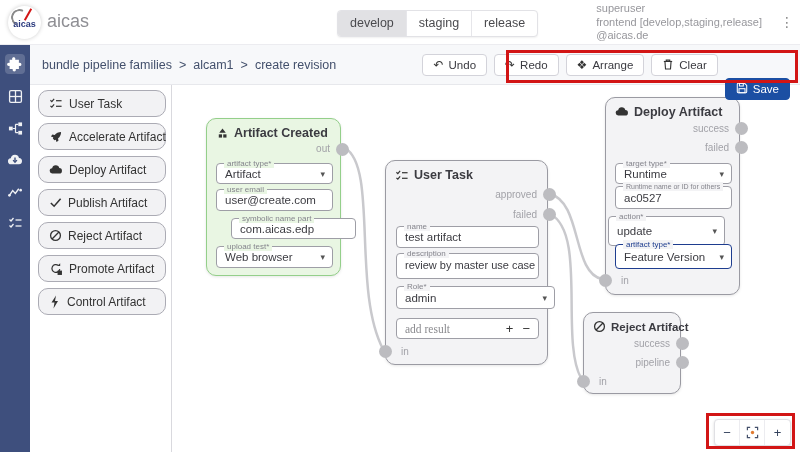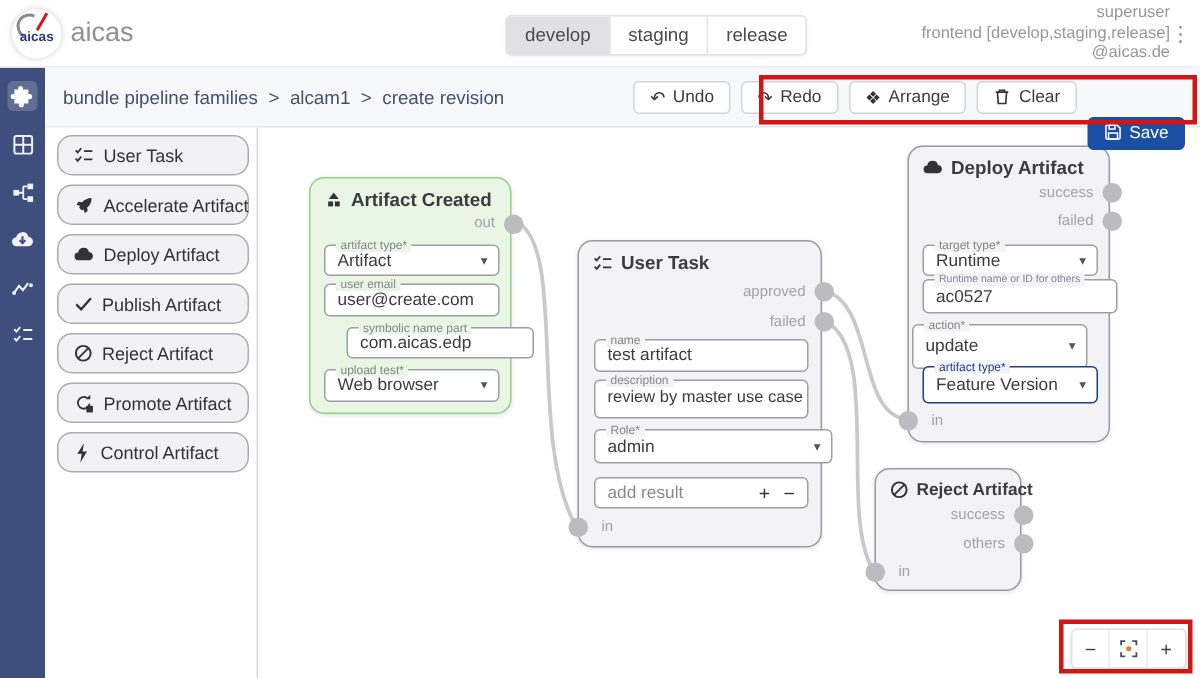--- a/index.html
+++ b/index.html
@@ -17,21 +17,21 @@
   .logo-needle { position:absolute; left:19px; top:2px; width:2px; height:13px; background:#d21515;
                  transform:rotate(30deg); }
   .logo-text { position:absolute; left:0; right:0; top:13px; text-align:center; font-size:9px;
                font-weight:bold; color:#2b3a7e; }
   .brand { position:absolute; left:47px; top:11px; font-size:18px; color:#8f8f94; }
   .tabs { position:absolute; left:337px; top:10px; display:flex; border:1px solid #e2e2e6;
           border-radius:4px; overflow:hidden; background:#fff; box-shadow:0 1px 2px rgba(0,0,0,.06); }
   .tab { padding:0 12px; line-height:25px; font-size:12.5px; color:#4a4a4e; border-right:1px solid #e6e6ea; cursor:default; }
   .tab:last-child { border-right:none; }
   .tab.active { background:#e1e1e4;text-align:center; }
-  .user-info { position:absolute; right:20px; top:2px; text-align:right; font-size:11px;
+  .user-info { position:absolute; right:38px; top:2px; text-align:left; font-size:11px;
                color:#97979c; line-height:13.5px; }
   .kebab { position:absolute; right:6px; top:14px; font-size:14px; color:#8a8a8a; }
 
   
   .rail { position:absolute; left:0; top:45px; width:30px; height:407px; background:#3e4f7d; z-index:4; }
   .rail-icon { position:absolute; left:5px; width:20px; height:20px; display:flex;
                align-items:center; justify-content:center; border-radius:4px; opacity:.92; }
   .rail-icon.active { background:rgba(255,255,255,.18); opacity:1; }
 
   
@@ -83,21 +83,21 @@
             padding:0 3px; white-space:nowrap; }
   .node-green .flabel { background:#e9f6e3; }
   .node-gray  .flabel { background:#f3f3f5; }
   .fvalue { position:absolute; left:8px; top:50%; transform:translateY(-50%); font-size:11.5px;
             color:#3b3b41; white-space:nowrap; }
   .fvalue.top { top:5px; transform:none; font-size:11px; }
   .caret { position:absolute; right:7px; top:50%; transform:translateY(-50%); font-size:9px; color:#555; }
   .field.focused { border:1.5px solid #1e3d8f; }
   .field.focused .flabel { color:#1e3d8f; }
   .addrow { display:flex; align-items:center; justify-content:space-between; padding:0 8px; }
-  .addrow .ph { font-size:11.5px; color:#8a8a8e; }
+  .addrow .ph { font-size:11.5px; color:#8a8a8e;font-family:Liberation Serif, serif; }
   .addrow .ops { display:flex; gap:9px; font-size:13px; color:#333; }
 
   
   .zoomctl { position:absolute; left:542px; top:334px; display:flex; background:#fff;
              border:1px solid #e0e0e4; border-radius:4px; box-shadow:0 1px 3px rgba(0,0,0,.14); }
   .zbtn { width:25px; height:25px; display:flex; align-items:center; justify-content:center;
           font-size:13px; color:#33415c; border-right:1px solid #ececf0; cursor:default; }
   .zbtn:last-child { border-right:none; }
 </style>
 </head>
@@ -370,21 +370,21 @@
       <span class="plabel r" style="top:25px">success</span>
       <div class="port r" style="top:24px"></div>
       <span class="plabel r" style="top:44px">failed</span>
       <div class="port r" style="top:43px"></div>
 
       <div class="field" style="left:9px;top:65px;width:117px;height:21px">
         <span class="flabel">target type*</span>
         <span class="fvalue">Runtime</span>
         <span class="caret">▾</span>
       </div>
-      <div class="field" style="left:9px;top:88px;width:130px;height:23px">
+      <div class="field" style="left:9px;top:88px;width:117px;height:23px">
         <span class="flabel" style="font-size:7px">Runtime name or ID for others</span>
         <span class="fvalue">ac0527</span>
       </div>
       <div class="field" style="left:2px;top:118px;width:117px;height:30px">
         <span class="flabel">action*</span>
         <span class="fvalue">update</span>
         <span class="caret">▾</span>
       </div>
       <div class="field focused" style="left:9px;top:146px;width:117px;height:25px">
         <span class="flabel">artifact type*</span>
@@ -399,21 +399,21 @@
     <div class="node node-gray" id="node-reject">
       <div class="nhead">
         <svg width="13" height="13" viewBox="0 0 14 14">
             <circle cx="7" cy="7" r="5.3" stroke="#333" stroke-width="1.4" fill="none"></circle>
             <path d="M3.3 10.7 10.7 3.3" stroke="#333" stroke-width="1.4"></path>
           </svg>
         <span>Reject Artifact</span>
       </div>
       <span class="plabel r" style="top:25px">success</span>
       <div class="port r" style="top:24px"></div>
-      <span class="plabel r" style="top:44px">others</span>
+      <span class="plabel r" style="top:44px">pipeline</span>
       <div class="port r" style="top:43px"></div>
       <div class="port l" style="top:62px"></div>
       <span class="plabel l" style="top:63px">in</span>
     </div>
 
     <div class="zoomctl">
       <div class="zbtn">−</div>
       <div class="zbtn">
         <svg width="13" height="13" viewBox="0 0 14 14">
             <path d="M1.5 4.5v-3h3M9.5 1.5h3v3M12.5 9.5v3h-3M4.5 12.5h-3v-3" stroke="#44506b" stroke-width="1.3" fill="none"></path>

